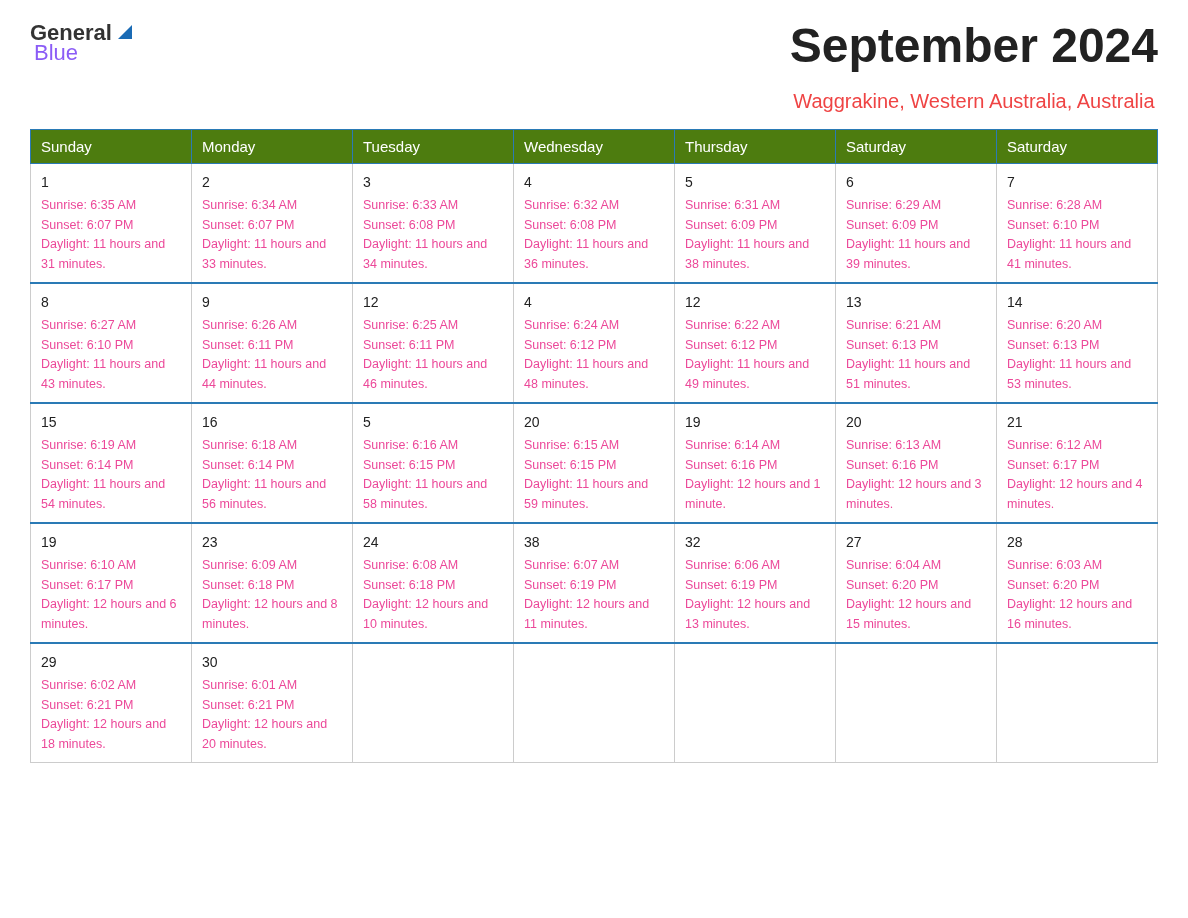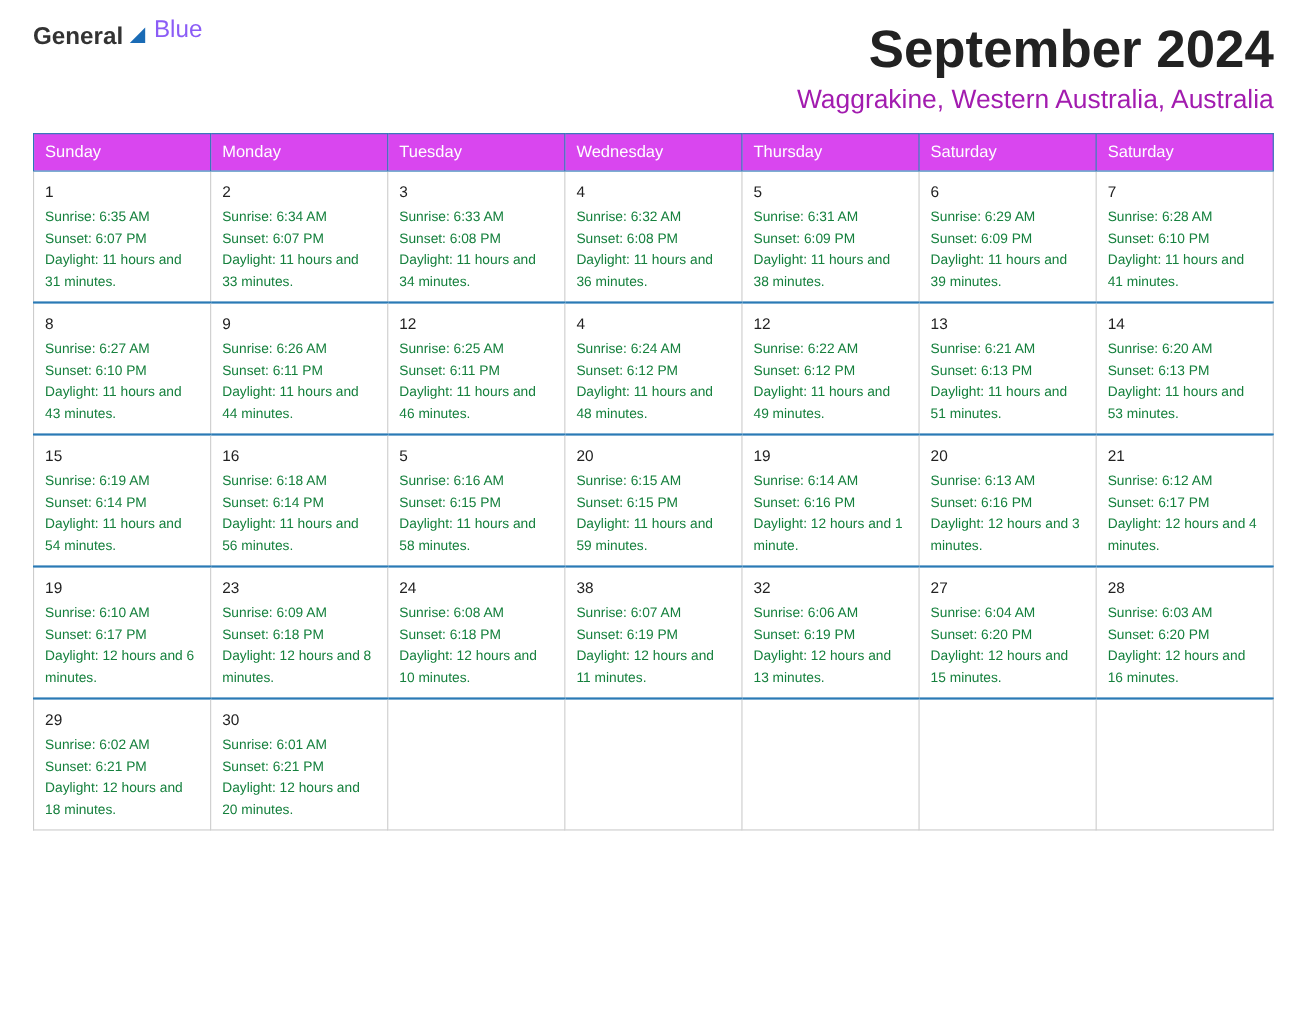--- a/index.html
+++ b/index.html
@@ -25,40 +25,40 @@
       font-size: 22px;
       font-weight: bold;
       color: #333;
     }
     .logo-text-blue {
       font-size: 22px;
       font-weight: normal;
       color: #8b5cf6;
     }
     .title-area {
-      text-align: right;
+      text-align: center;
     }
     .month-title {
       font-size: 48px;
       font-weight: bold;
       color: #222;
       line-height: 1.1;
     }
     .location-subtitle {
-      font-size: 24px;
-      color: #a21caf;
-      margin-top: 4px;
+      font-size: 20px;
+      color: #ef4444;
+      margin-top: 17px;
     }
     .calendar-table {
       width: 100%;
       border-collapse: collapse;
       border: 1px solid #2a7ab5;
     }
     .calendar-table th {
-      background-color: #d946ef;
+      background-color: #4d7c0f;
       color: #fff;
       font-size: 15px;
       font-weight: normal;
       padding: 8px 10px;
       text-align: left;
       border: 1px solid #2a7ab5;
     }
     .calendar-table td {
       vertical-align: top;
       padding: 8px 10px;
@@ -74,33 +74,33 @@
     }
     .day-number {
       font-size: 14px;
       font-weight: normal;
       display: block;
       margin-bottom: 2px;
       color: #222;
     }
     .day-info {
       font-size: 12.5px;
-      color: #15803d;
+      color: #ec4899;
       line-height: 1.5;
     }
     .row-divider td {
       border-top: 2px solid #2a7ab5;
     }
   </style>
 </head>
 <body>
 
 <div class="header-area">
   <div class="logo">
-    <div style="display:flex; align-items:flex-start;">
+    <div style="display:flex; flex-direction:column; align-items:flex-start;">
       <div style="display:flex; align-items:center;">
         <span class="logo-text-general">General</span>
         <svg width="22" height="22" viewBox="0 0 22 22" style="margin-left:2px; margin-top:-2px;">
           <polygon points="4,18 18,18 18,4" fill="#1a6bb5"></polygon>
         </svg>
       </div>
       <span class="logo-text-blue" style="margin-left:4px; margin-top:-6px;">Blue</span>
     </div>
   </div>
   <div class="title-area">

